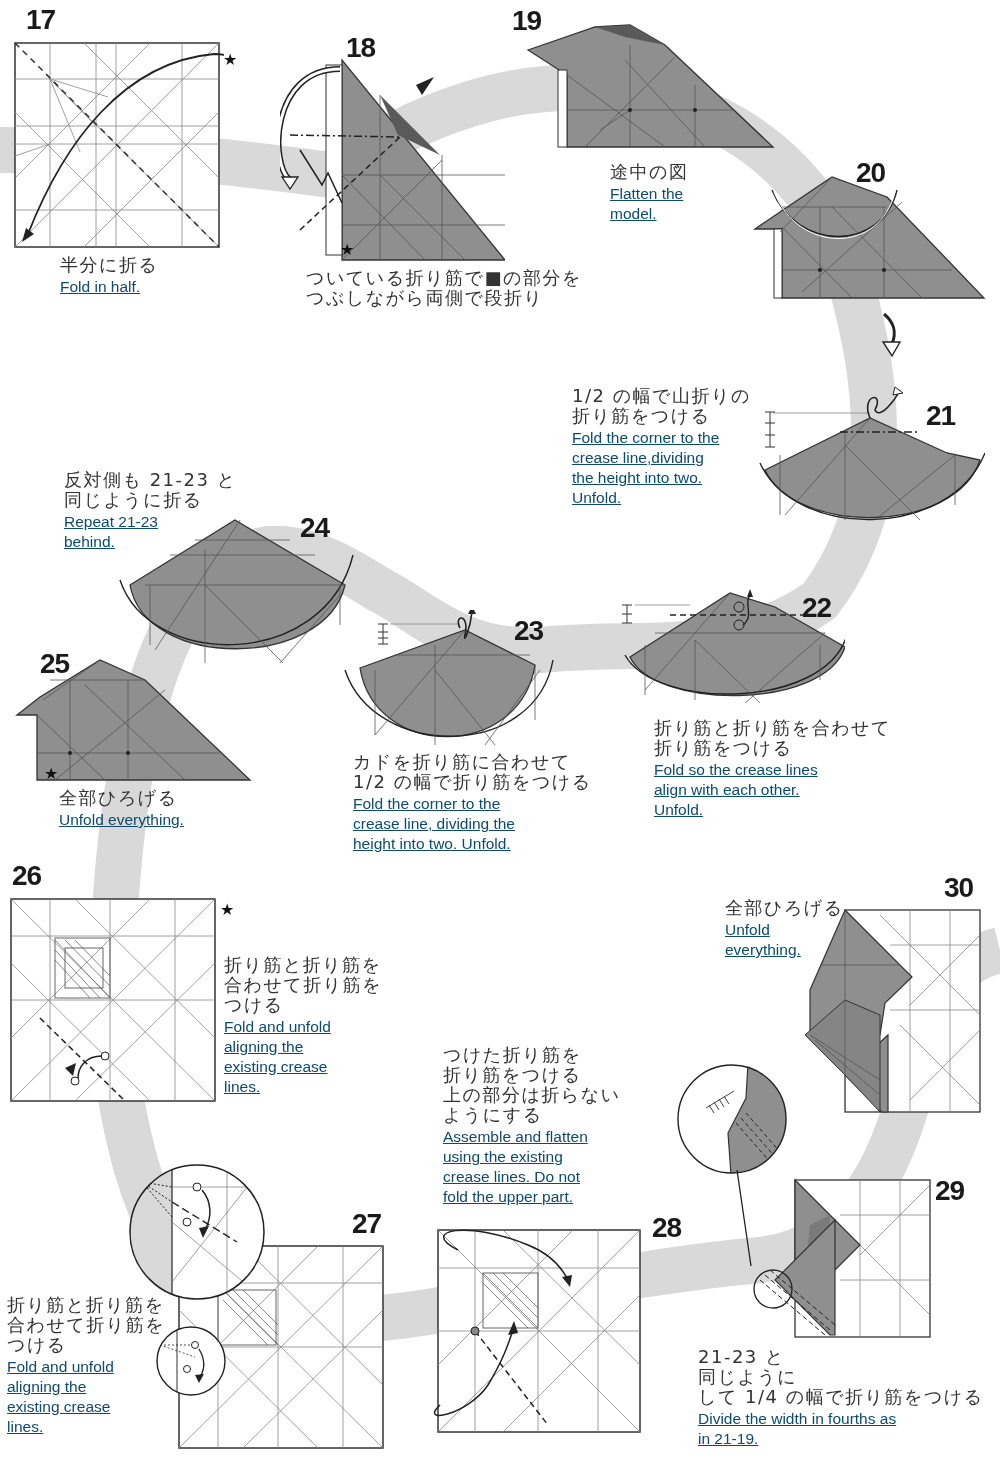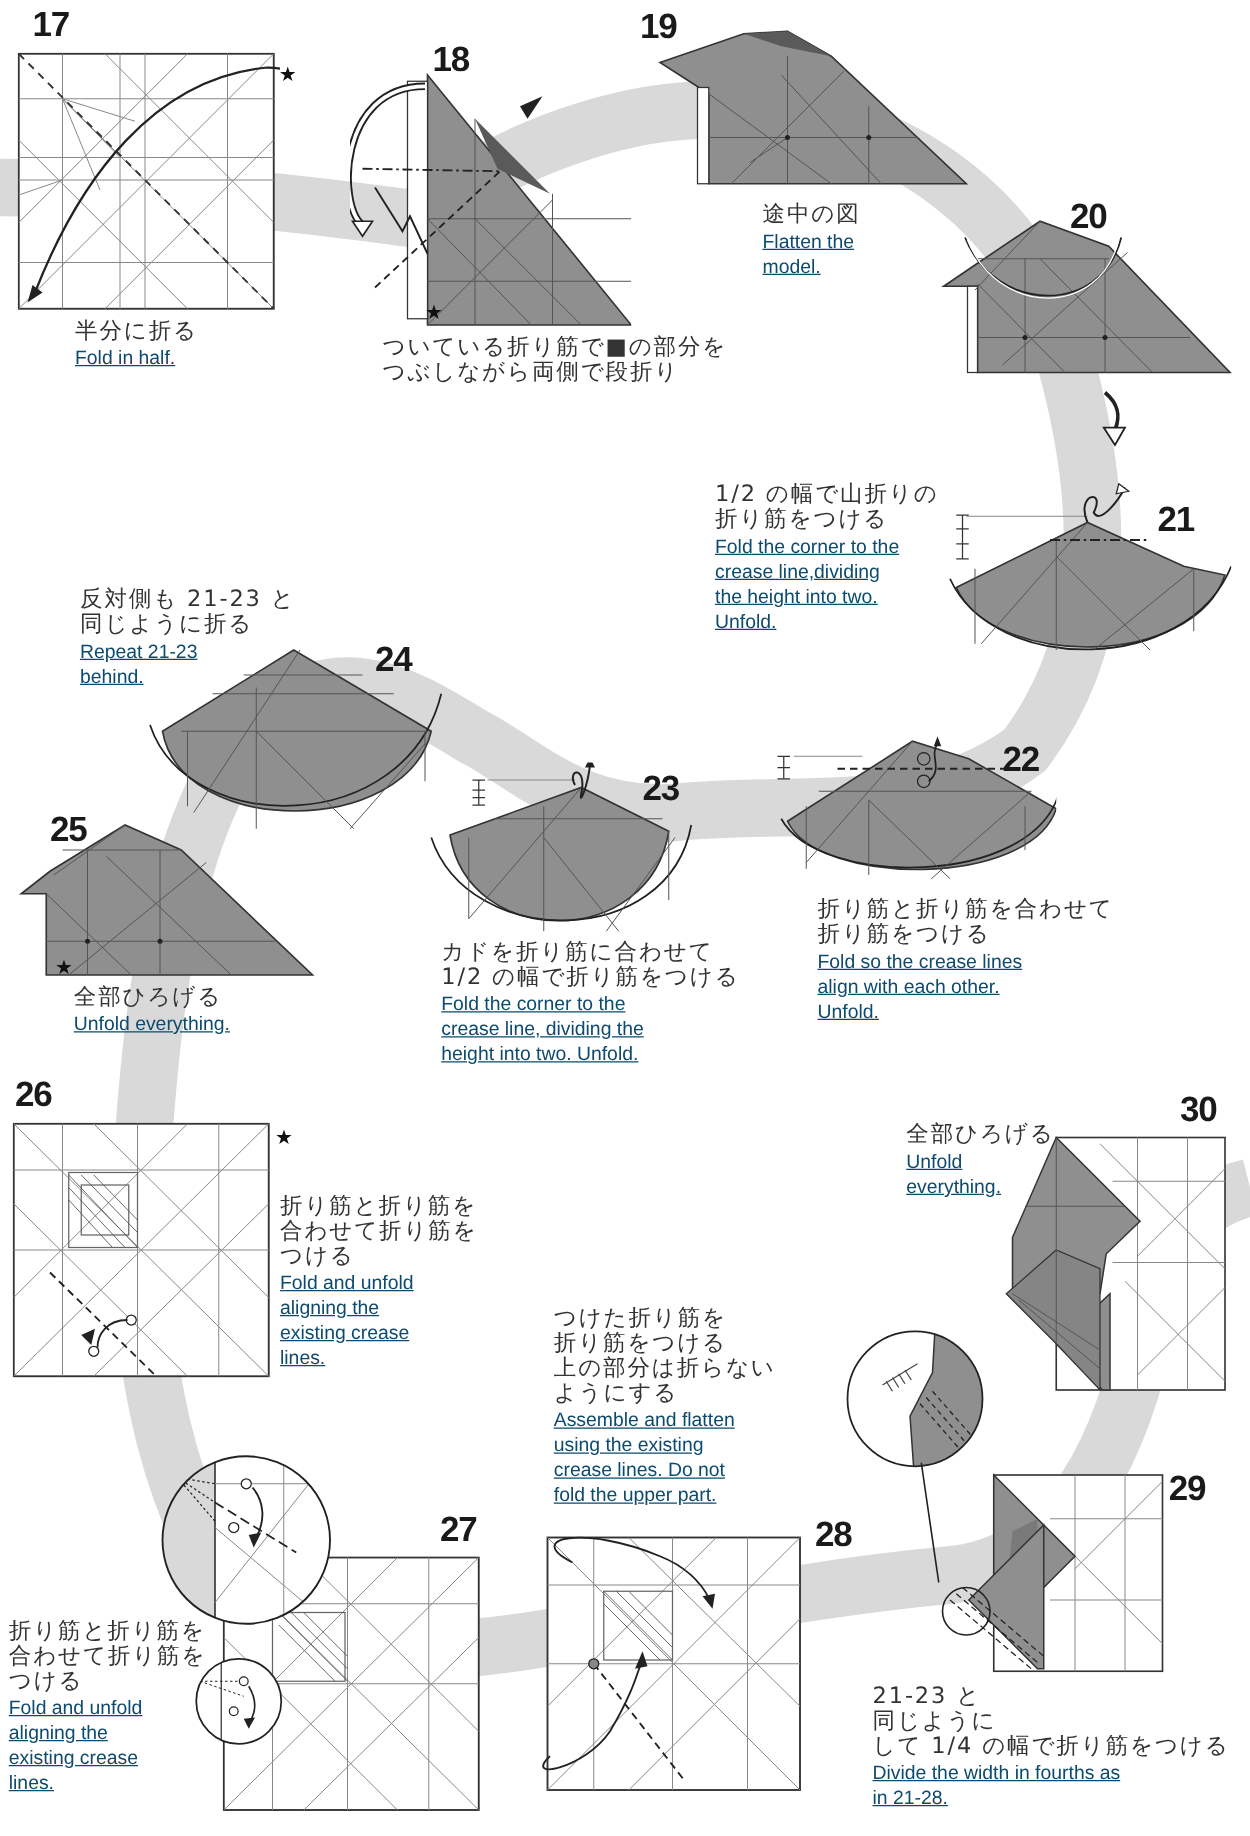--- a/index.html
+++ b/index.html
@@ -480,21 +480,21 @@
   <circle cx="56" cy="56" r="54" fill="none" stroke="#222" stroke-width="1.4"></circle>
 </svg>
 <svg class="diagram" style="left:735px;top:1170px;" width="20" height="100" viewBox="0 0 20 100">
   <line x1="2" y1="0" x2="16" y2="96" stroke="#222" stroke-width="1.3"></line>
 </svg>
 <div class="caption" style="left:698px;top:1347px;">
   <span class="ja">21-23 と
 同じように
 して 1/4 の幅で折り筋をつける</span>
   <span class="en">Divide the width in fourths as
-in 21-28.</span>
+in 21-19.</span>
 </div>
 
 <div class="step-num" style="left:944px;top:872px;">30</div>
 <svg class="diagram" style="left:800px;top:905px;" width="185" height="210" viewBox="0 0 185 210">
   <rect x="45" y="5" width="135" height="202" fill="#fff" stroke="#333" stroke-width="1.3"></rect>
   <g stroke="#888" stroke-width="0.8">
     <line x1="110" y1="5" x2="110" y2="207"></line>
       <line x1="150" y1="5" x2="150" y2="207"></line>
     <line x1="90" y1="40" x2="180" y2="40"></line>
       <line x1="90" y1="105" x2="180" y2="105"></line>

